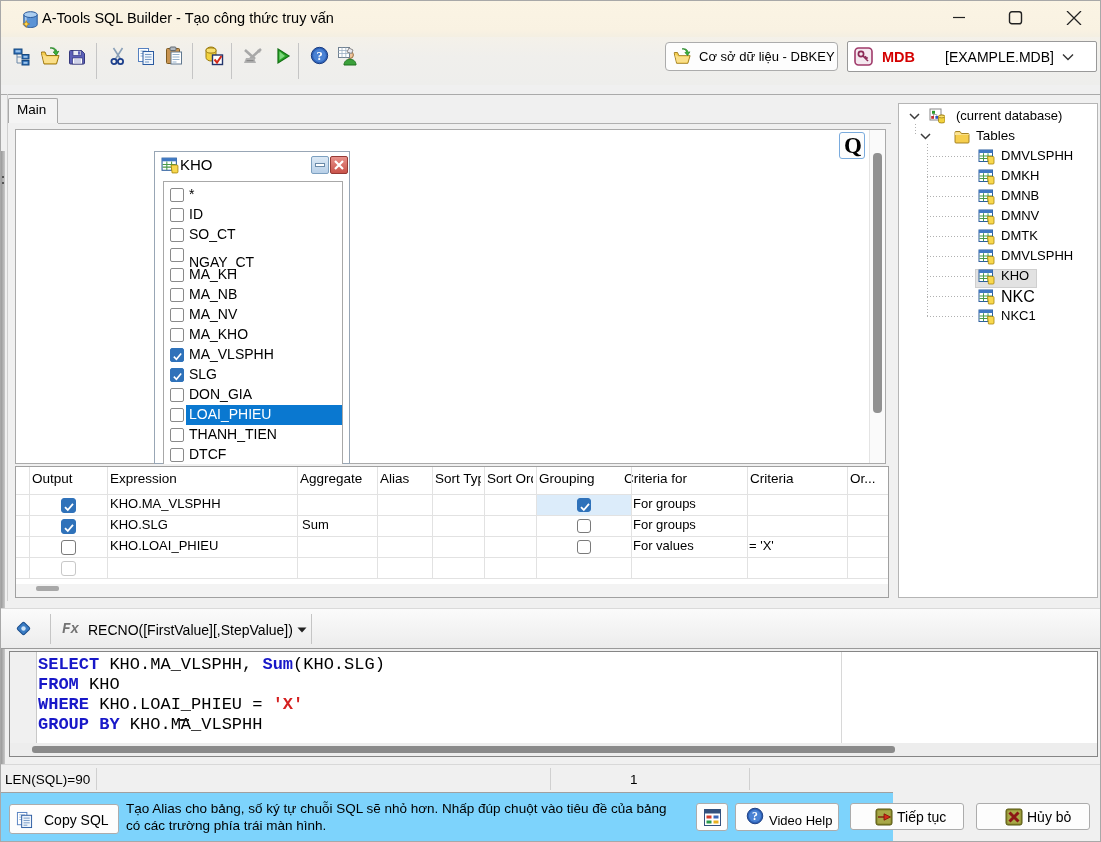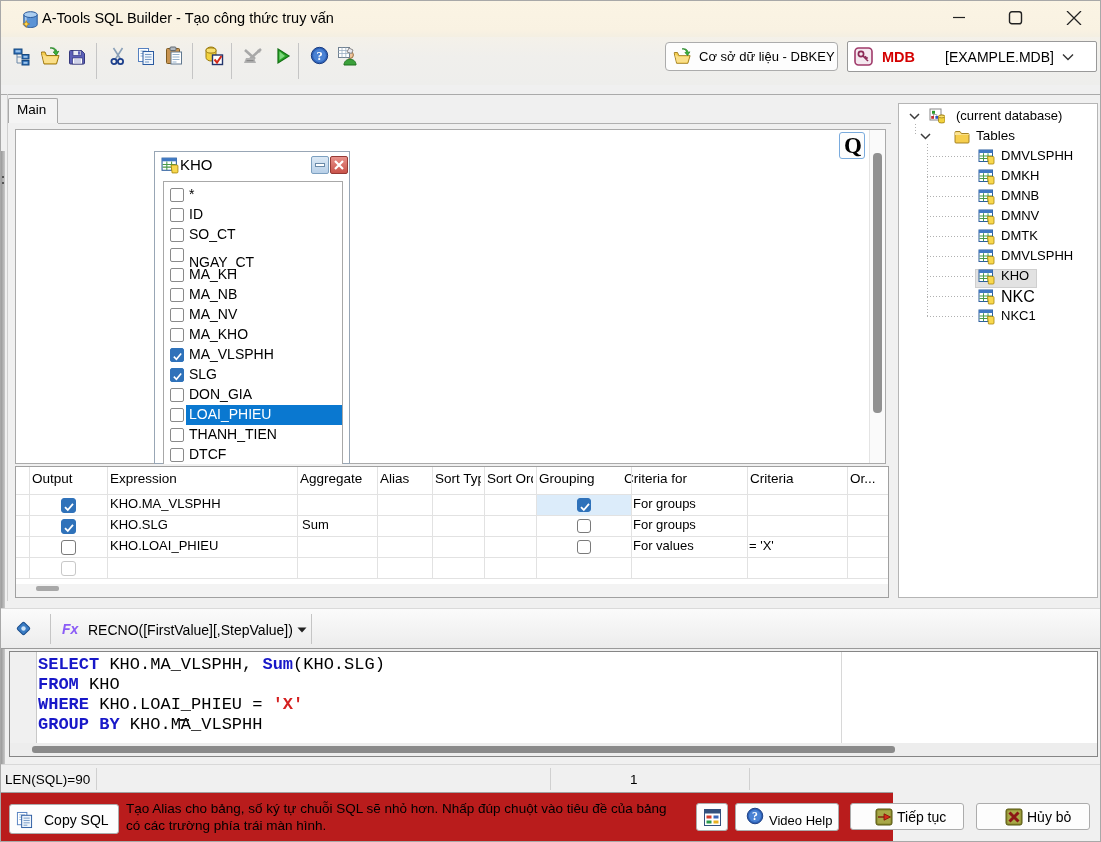--- a/index.html
+++ b/index.html
@@ -415,21 +415,21 @@
       </div>
       <div class="tx" style="left:102px;top:204px;font-size:13px">NKC1</div>
     </div>
 
 <div class="ab" style="left:0;top:607px;width:1101px;height:41px;background:linear-gradient(#fbfbfb,#ececec);border-top:1px solid #dadada;border-bottom:1px solid #9a9a9a"></div>
 <svg class="ab" style="left:15px;top:620px" width="15" height="15" viewBox="0 0 15 15">
       <rect x="2.7" y="2.7" width="9.6" height="9.6" rx="1.5" transform="rotate(45 7.5 7.5)" fill="#3a7cc4" stroke="#1c4e8c"></rect>
       <circle cx="7.5" cy="7.5" r="2.2" fill="#cfe4f7"></circle>
     </svg>
 <div class="vsep" style="left:49px;top:613px;height:30px"></div>
-<div class="tx" style="left:61px;top:620px;font-family:Liberation Sans, sans-serif;font-style:italic;font-weight:bold;font-size:14px;color:#8b5cf6">Fx</div>
+<div class="tx" style="left:61px;top:620px;font-family:Liberation Mono, monospace;font-style:italic;font-weight:bold;font-size:14px;color:#737373">Fx</div>
 <div class="tx" style="left:87px;top:621px;font-size:14px">RECNO([FirstValue][,StepValue])</div>
 <svg class="ab" style="left:295px;top:625px" width="12" height="8" viewBox="0 0 12 8">
       <path d="M1.5 1.5 6 6.5 10.5 1.5z" fill="#222"></path>
     </svg>
 <div class="vsep" style="left:310px;top:613px;height:30px"></div>
 
 <div class="ab" style="left:8px;top:650px;width:1089px;height:106px;background:#fff;border:1px solid #858585" id="sqlpane">
   <div class="ab" style="left:0;top:0;width:27px;height:104px;background:#f0f0f0;border-right:1px solid #c8c8c8"></div>
   <div class="ab" style="left:831px;top:0;width:1px;height:91px;background:#d8d8d8"></div>
   <div class="ab" style="left:0;top:91px;width:1087px;height:13px;background:#ededed"></div>
@@ -442,21 +442,21 @@
 <div class="ab" style="left:176px;top:718px;width:12px;height:1.5px;background:#222"></div>
 
 <div class="ab" style="left:0;top:763px;width:1101px;height:28px;background:#f0f0f0;border-top:1px solid #d8d8d8" id="statusbar">
   <div class="tx" style="left:4px;top:7px;font-size:13.5px">LEN(SQL)=90</div>
   <div class="vsep" style="left:95px;top:3px;height:22px;background:#d0d0d0"></div>
   <div class="vsep" style="left:549px;top:3px;height:22px;background:#d0d0d0"></div>
   <div class="tx" style="left:629px;top:7px;font-size:13.5px">1</div>
   <div class="vsep" style="left:748px;top:3px;height:22px;background:#d0d0d0"></div>
 </div>
 
-<div class="ab" style="left:0;top:791px;width:892px;height:51px;background:#b91c1c;border-top:1px solid #a0a0a0" id="bottombar">
+<div class="ab" style="left:0;top:791px;width:892px;height:51px;background:#7dd3fc;border-top:1px solid #a0a0a0" id="bottombar">
   <div class="btn" style="left:8px;top:11px;width:110px;height:30px"></div>
   <div class="ab" style="left:15px;top:18px">
         <svg width="17" height="18" viewBox="0 0 18 19">
 <rect x="1.5" y="1.5" width="10" height="13" fill="#fff" stroke="#5580c0"></rect>
 <path d="M3.5 4h6M3.5 6.5h6M3.5 9h6" stroke="#88aad0" stroke-width=".9"></path>
 <rect x="6" y="4.5" width="10.5" height="13" fill="#eef4fb" stroke="#2a5aa0"></rect>
 <path d="M8 7.5h6.5M8 10h6.5M8 12.5h6.5M8 15h4" stroke="#6890c0" stroke-width=".9"></path>
 </svg>
       </div>
   <div class="tx" style="left:43px;top:19px;font-size:14px">Copy SQL</div>

